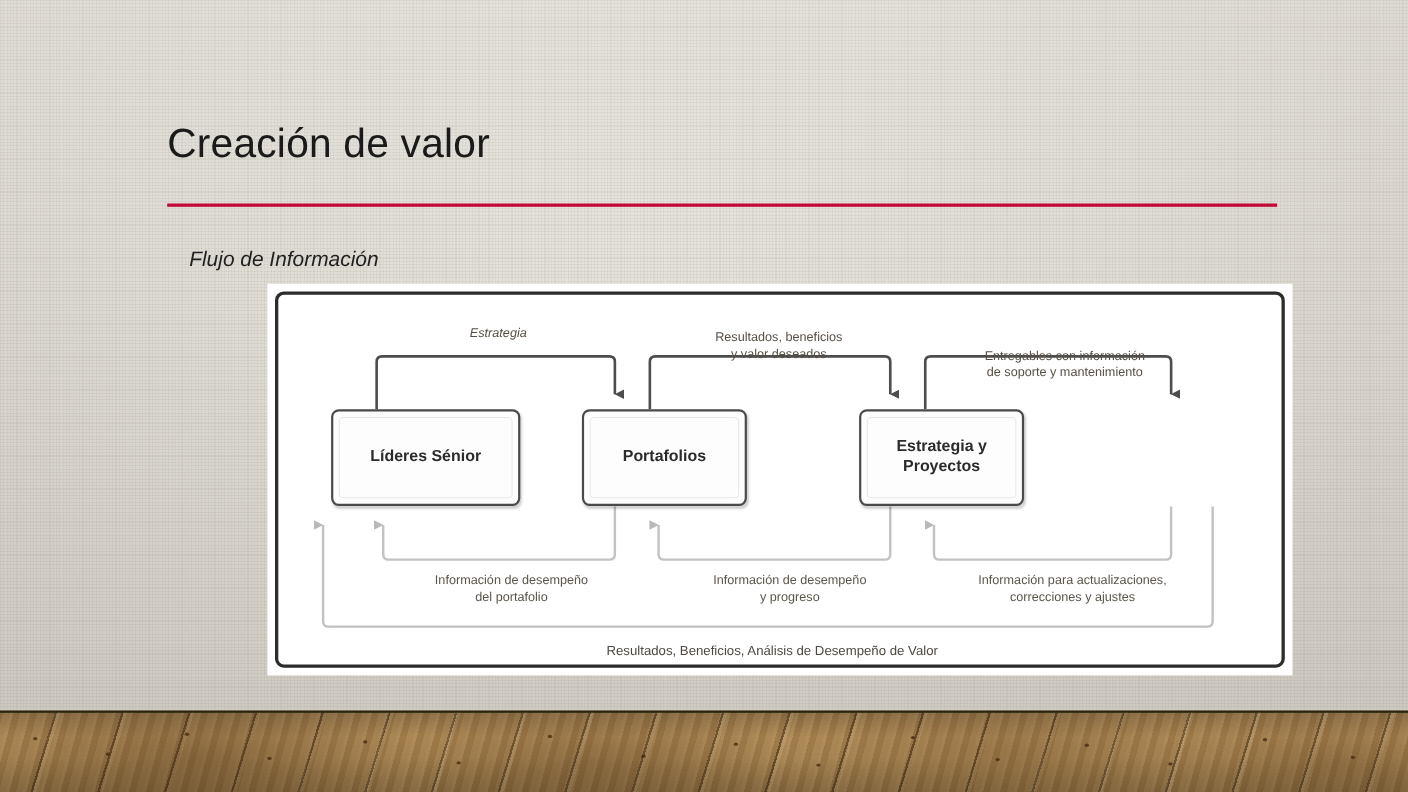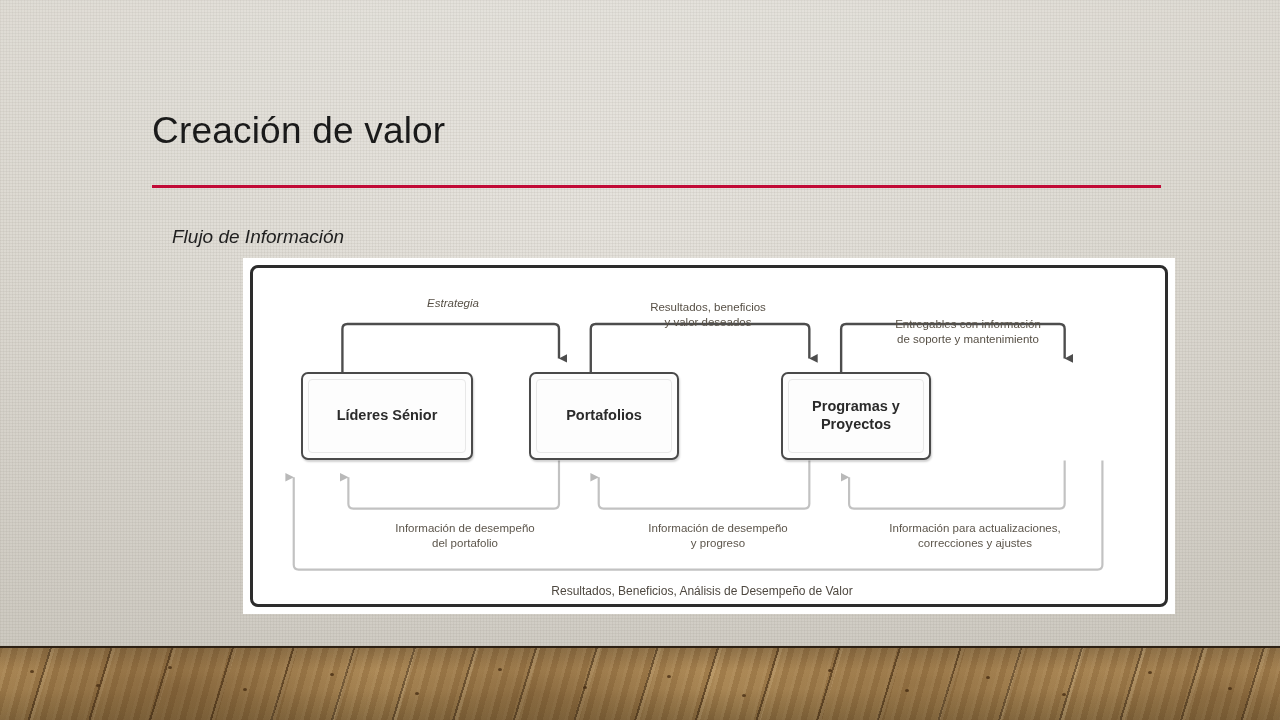--- a/index.html
+++ b/index.html
@@ -272,21 +272,21 @@
 Sénior</span>
       </div>
 
       <div class="node" style="left:276px; top:104px; width:150px; height:88px;justify-content:center;">
         <span class="node-inner-line"></span>
         <span>Portafolios</span>
       </div>
 
       <div class="node" style="left:528px; top:104px; width:150px; height:88px;">
         <span class="node-inner-line"></span>
-        <span>Programas
+        <span>Estrategia
 y Proyectos</span>
       </div>
 
 
       <div class="flow-label bottom" style="left:112px; top:253px; width:200px;">Información de desempeño
 del portafolio</div>
       <div class="flow-label bottom" style="left:365px; top:253px; width:200px;">Información de desempeño
 y progreso</div>
       <div class="flow-label bottom" style="left:608px; top:253px; width:228px;">Información para actualizaciones,
 correcciones y ajustes</div>

